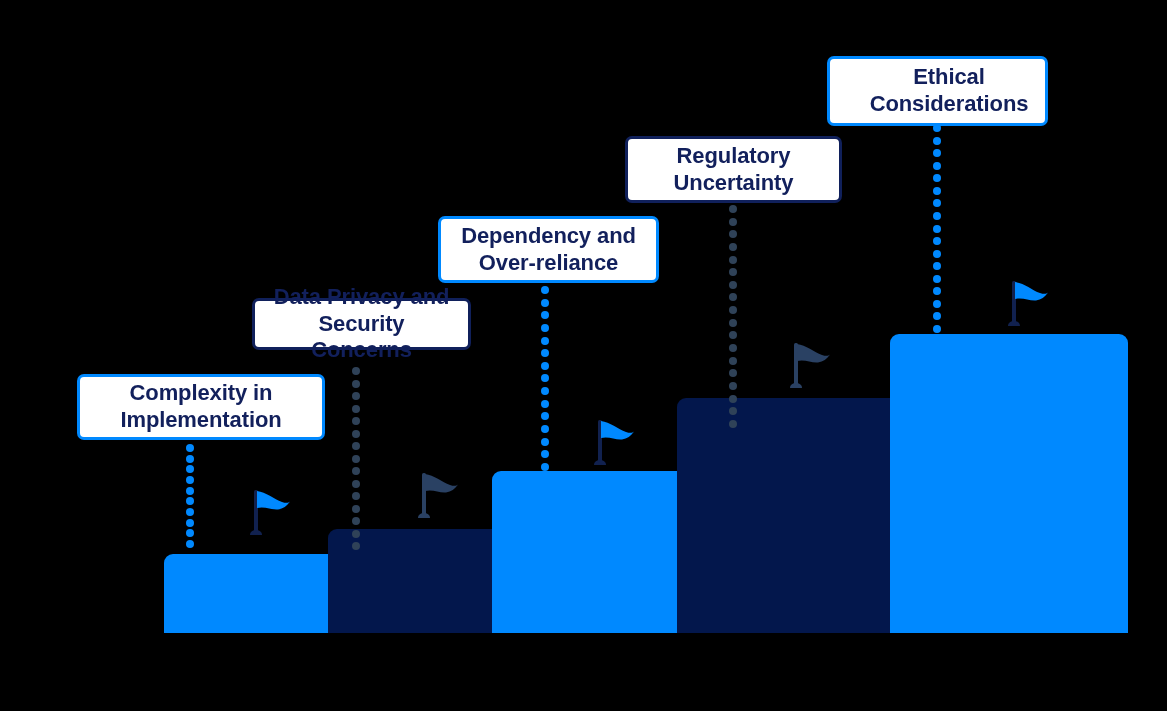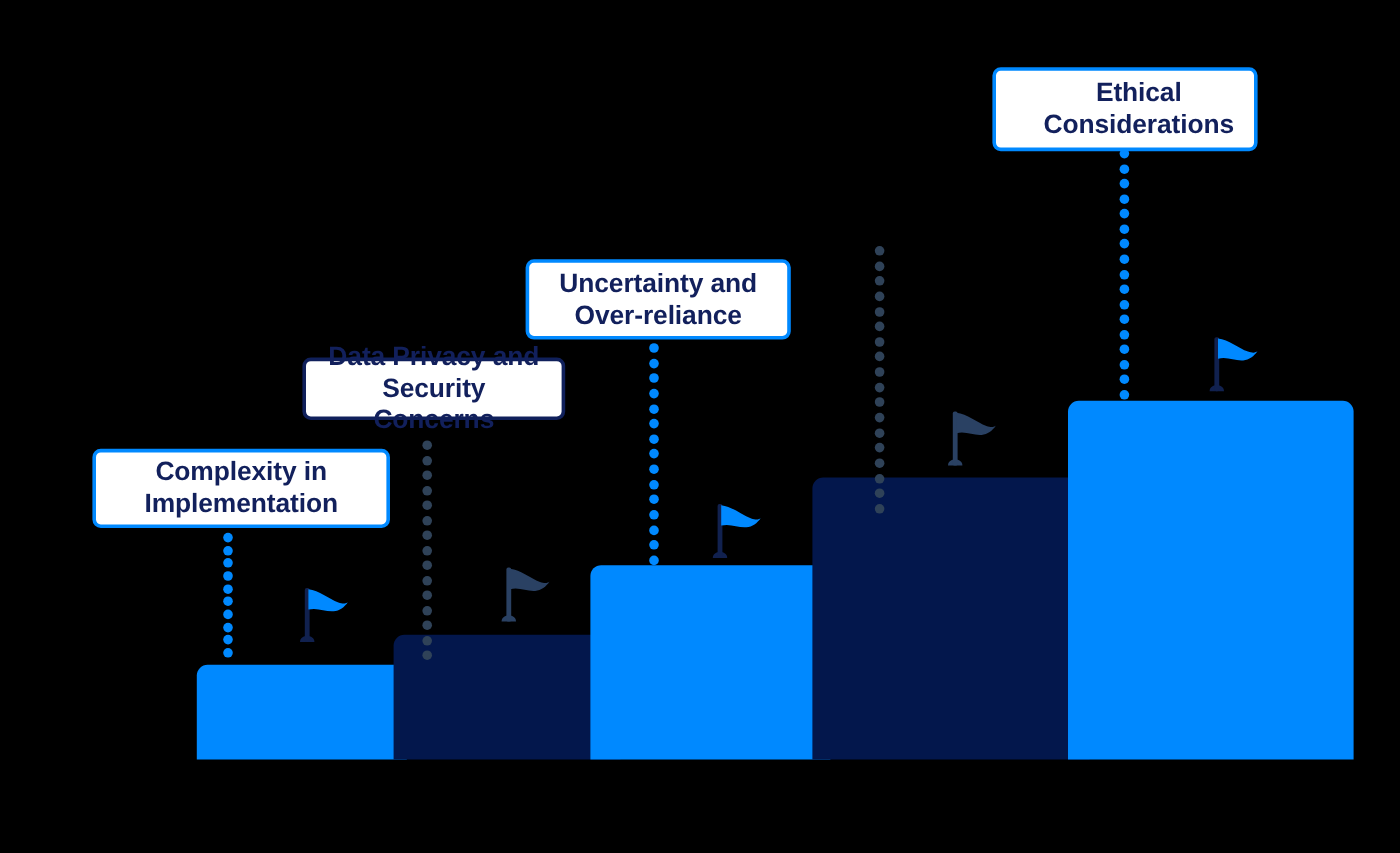--- a/index.html
+++ b/index.html
@@ -210,20 +210,24 @@
 
   <div class="label-box" style="left: 77px; top: 374px; width: 248px; height: 66px; border-color: rgb(0, 137, 255);">
     <span class="label-text">Complexity in
 Implementation</span>
   </div>
   <div class="label-box" style="left: 252px; top: 298px; width: 219px; height: 52px; border-color: rgb(16, 32, 91);">
     <span class="label-text">Data Privacy and
 Security Concerns</span>
   </div>
   <div class="label-box" style="left: 438px; top: 216px; width: 221px; height: 67px; border-color: rgb(0, 137, 255);">
-    <span class="label-text">Uncertainty and
+    <span class="label-text">Dependency and
 Over-reliance</span>
+  </div>
+  <div class="label-box" style="left: 625px; top: 136px; width: 217px; height: 67px; border-color: rgb(16, 32, 91);">
+    <span class="label-text">Regulatory
+Uncertainty</span>
   </div>
   <div class="label-box" style="left: 827px; top: 56px; width: 221px; height: 70px; border-color: rgb(0, 137, 255); padding-left: 37px;">
     <span class="label-text">Ethical
 Considerations</span>
   </div>
 </div>
 
 </body></html>

